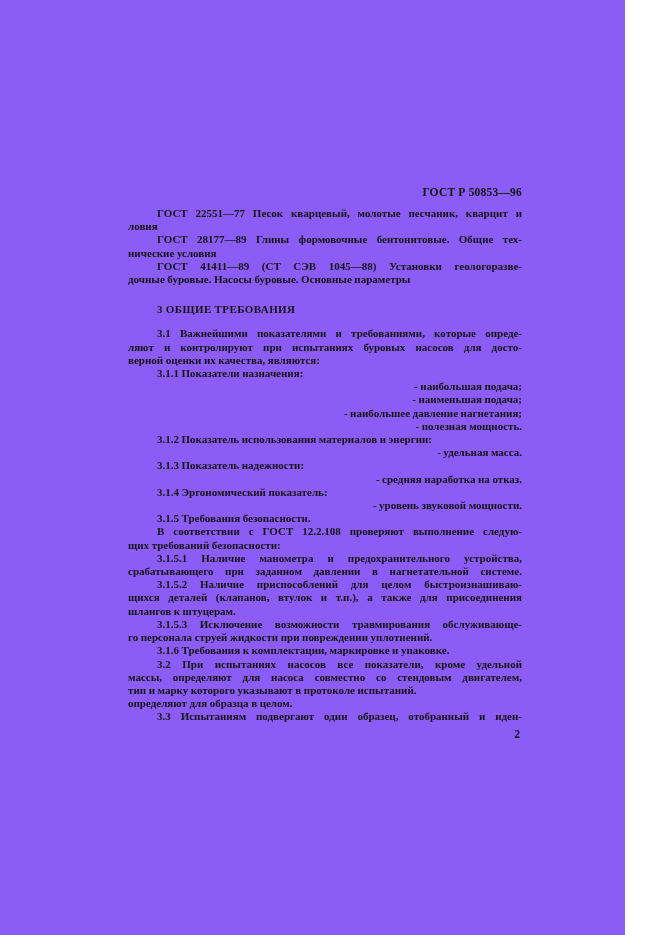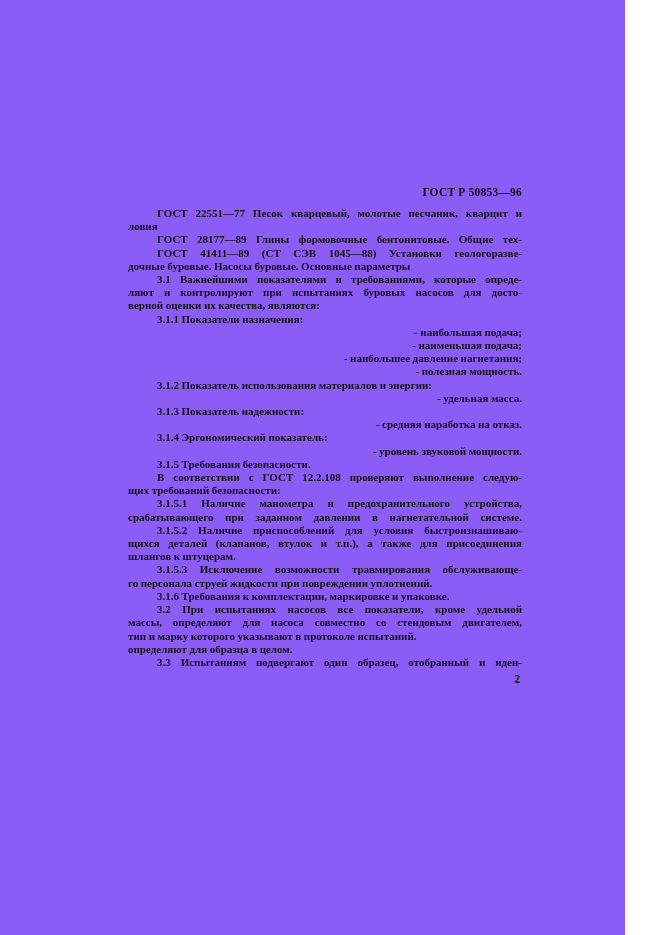--- a/index.html
+++ b/index.html
@@ -63,42 +63,44 @@
 </head>
 <body>
 
 <div class="page">
   <div class="content">
     <div class="doc-header">ГОСТ Р 50853—96</div>
     <div class="doc-body">
         <div class="line ind j">ГОСТ 22551—77 Песок кварцевый, молотые песчаник, кварцит и</div>
         <div class="line">ловия</div>
         <div class="line ind j">ГОСТ 28177—89 Глины формовочные бентонитовые. Общие тех-</div>
+        <div class="line">нические условия</div>
         <div class="line ind j">ГОСТ 41411—89 (СТ СЭВ 1045—88) Установки геологоразве-</div>
         <div class="line">дочные буровые. Насосы буровые. Основные параметры</div>
+        <div class="line heading">3 ОБЩИЕ ТРЕБОВАНИЯ</div>
         <div class="line ind j">3.1 Важнейшими показателями и требованиями, которые опреде-</div>
         <div class="line j">ляют и контролируют при испытаниях буровых насосов для досто-</div>
         <div class="line">верной оценки их качества, являются:</div>
         <div class="line ind">3.1.1 Показатели назначения:</div>
         <div class="line dash">- наибольшая подача;</div>
         <div class="line dash">- наименьшая подача;</div>
         <div class="line dash">- наибольшее давление нагнетания;</div>
         <div class="line dash">- полезная мощность.</div>
         <div class="line ind">3.1.2 Показатель использования материалов и энергии:</div>
         <div class="line dash">- удельная масса.</div>
         <div class="line ind">3.1.3 Показатель надежности:</div>
         <div class="line dash">- средняя наработка на отказ.</div>
         <div class="line ind">3.1.4 Эргономический показатель:</div>
         <div class="line dash">- уровень звуковой мощности.</div>
         <div class="line ind">3.1.5 Требования безопасности.</div>
         <div class="line ind j">В соответствии с ГОСТ 12.2.108 проверяют выполнение следую-</div>
         <div class="line">щих требований безопасности:</div>
         <div class="line ind j">3.1.5.1 Наличие манометра и предохранительного устройства,</div>
         <div class="line j">срабатывающего при заданном давлении в нагнетательной системе.</div>
-        <div class="line ind j">3.1.5.2 Наличие приспособлений для условия быстроизнашиваю-</div>
+        <div class="line ind j">3.1.5.2 Наличие приспособлений для целом быстроизнашиваю-</div>
         <div class="line j">щихся деталей (клапанов, втулок и т.п.), а также для присоединения</div>
         <div class="line">шлангов к штуцерам.</div>
         <div class="line ind j">3.1.5.3 Исключение возможности травмирования обслуживающе-</div>
         <div class="line">го персонала струей жидкости при повреждении уплотнений.</div>
         <div class="line ind">3.1.6 Требования к комплектации, маркировке и упаковке.</div>
         <div class="line ind j">3.2 При испытаниях насосов все показатели, кроме удельной</div>
         <div class="line j">массы, определяют для насоса совместно со стендовым двигателем,</div>
         <div class="line">тип и марку которого указывают в протоколе испытаний.</div>
         <div class="line">определяют для образца в целом.</div>
         <div class="line ind j">3.3 Испытаниям подвергают один образец, отобранный и иден-</div>

